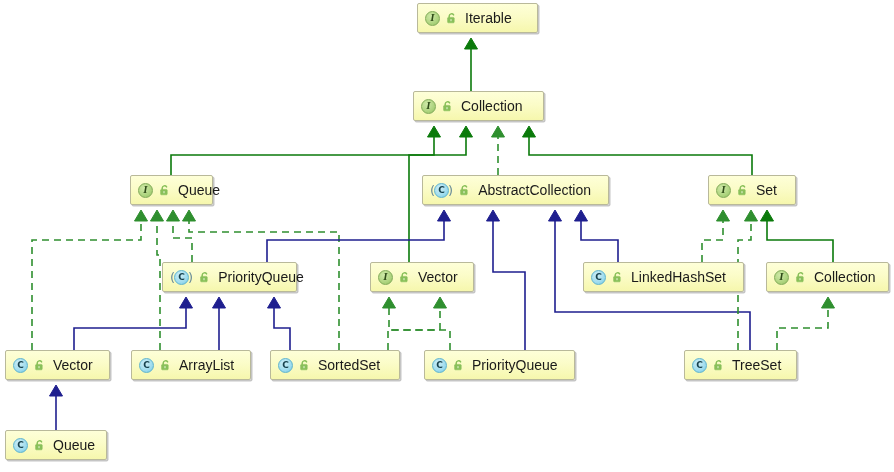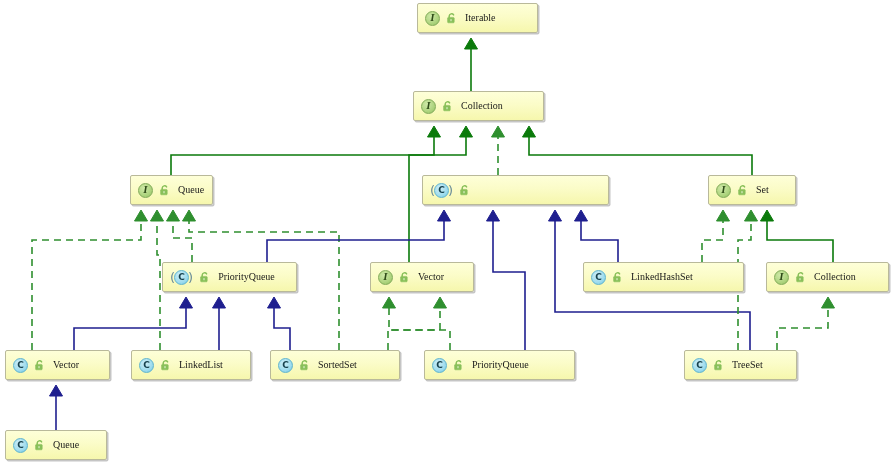--- a/index.html
+++ b/index.html
@@ -37,25 +37,25 @@
     padding: 0 10px 0 7px;
     height: 30px;
     white-space: nowrap;
   }
   .node .glyphs {
     display: inline-flex;
     align-items: center;
     flex: none;
   }
   .node .label {
-    font-size: 10px;
+    font-size: 14px;
     color: #1a1a1a;
     margin-left: 7px;
     line-height: 1;
-    font-family: Liberation Serif, serif;
+    font-family: Liberation Sans, sans-serif;
   }
   
   .ic-iface {
     width: 15px; height: 15px;
     border-radius: 50%;
     background: radial-gradient(circle at 38% 33%, #cfe9a8 0%, #aed47f 60%, #8fc05e 100%);
     border: 1px solid #82ab5a;
     color: #2e4a18;
     font-size: 8.5px;
     font-weight: bold;
@@ -203,20 +203,21 @@
             <span class="paren right">)</span>
           </span>
           <span class="lock-icon">
             <svg width="13" height="13" viewBox="0 0 13 13" aria-hidden="true">
               <path d="M4.2 5.6 V4.0 a2.4 2.4 0 0 1 4.4 -1.1" fill="none" stroke="#89c05a" stroke-width="1.5" stroke-linecap="round"></path>
               <rect x="2.6" y="5.4" width="6.6" height="5.4" rx="0.9" fill="#89c05a" stroke="#89c05a" stroke-width="0.6"></rect>
               <rect x="5.5" y="7.1" width="1.0" height="2.1" fill="#e9f5da"></rect>
             </svg>
           </span>
         </span>
+        <span class="label">AbstractCollection</span>
       </div>
       <div class="node" style="left: 708px; top: 175px; width: 88px; height: 30px;">
         <span class="glyphs">
           <span class="ic-iface">I</span>
           <span class="lock-icon">
             <svg width="13" height="13" viewBox="0 0 13 13" aria-hidden="true">
               <path d="M4.2 5.6 V4.0 a2.4 2.4 0 0 1 4.4 -1.1" fill="none" stroke="#89c05a" stroke-width="1.5" stroke-linecap="round"></path>
               <rect x="2.6" y="5.4" width="6.6" height="5.4" rx="0.9" fill="#89c05a" stroke="#89c05a" stroke-width="0.6"></rect>
               <rect x="5.5" y="7.1" width="1.0" height="2.1" fill="#e9f5da"></rect>
             </svg>
@@ -297,21 +298,21 @@
         <span class="glyphs">
           <span class="ic-class">C</span>
           <span class="lock-icon">
             <svg width="13" height="13" viewBox="0 0 13 13" aria-hidden="true">
               <path d="M4.2 5.6 V4.0 a2.4 2.4 0 0 1 4.4 -1.1" fill="none" stroke="#89c05a" stroke-width="1.5" stroke-linecap="round"></path>
               <rect x="2.6" y="5.4" width="6.6" height="5.4" rx="0.9" fill="#89c05a" stroke="#89c05a" stroke-width="0.6"></rect>
               <rect x="5.5" y="7.1" width="1.0" height="2.1" fill="#e9f5da"></rect>
             </svg>
           </span>
         </span>
-        <span class="label">LinkedList</span>
+        <span class="label">ArrayList</span>
       </div>
       <div class="node" style="left: 270px; top: 350px; width: 130px; height: 30px;">
         <span class="glyphs">
           <span class="ic-class">C</span>
           <span class="lock-icon">
             <svg width="13" height="13" viewBox="0 0 13 13" aria-hidden="true">
               <path d="M4.2 5.6 V4.0 a2.4 2.4 0 0 1 4.4 -1.1" fill="none" stroke="#89c05a" stroke-width="1.5" stroke-linecap="round"></path>
               <rect x="2.6" y="5.4" width="6.6" height="5.4" rx="0.9" fill="#89c05a" stroke="#89c05a" stroke-width="0.6"></rect>
               <rect x="5.5" y="7.1" width="1.0" height="2.1" fill="#e9f5da"></rect>
             </svg>

